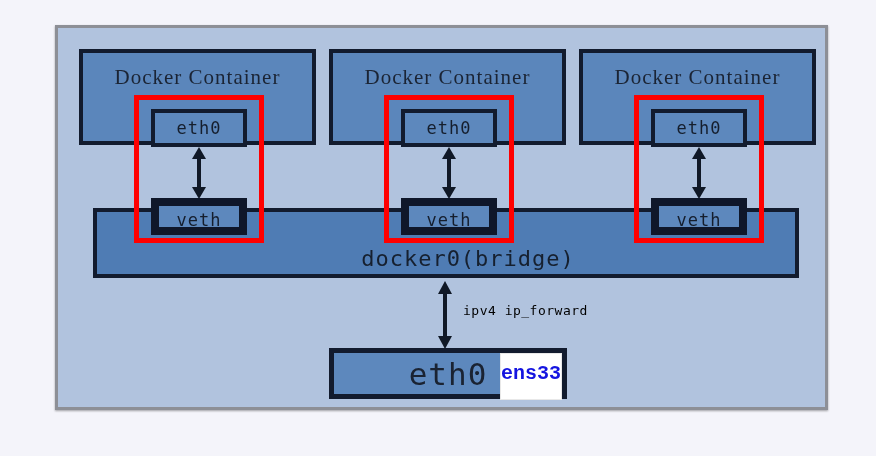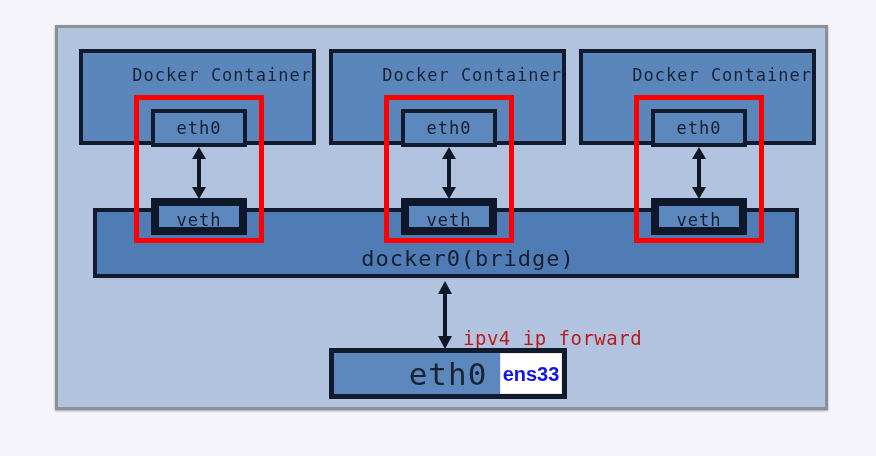--- a/index.html
+++ b/index.html
@@ -55,25 +55,26 @@
     border: 4px solid #121b2e;
     box-sizing: border-box;
     top: 46px;
     height: 96px;
   }
   .container-box .container-title {
     position: absolute;
     left: 0;
     right: 0;
     top: 12px;
-    text-align: right;
-    font-size: 17px;
+    text-align: center;
+    font-size: 21px;
     color: #1b2434;
     letter-spacing: 1px;
     white-space: nowrap;
+    font-family: Liberation Serif, serif;
   }
   #container-0 { left: 76px;  width: 237px; }
   #container-1 { left: 326px; width: 237px; }
   #container-2 { left: 576px; width: 237px; }
 
   
   .eth0-box {
     position: absolute;
     top: 106px;
     width: 96px;
@@ -164,25 +165,24 @@
     position: absolute;
     left: 432px;
     top: 278px;
     width: 20px;
     height: 68px;
   }
   .forward-label {
     position: absolute;
     left: 460px;
     top: 300px;
-    font-size: 19px;
-    color: #b91c1c;
+    font-size: 13px;
+    color: #000000;
     letter-spacing: 0.5px;
     white-space: nowrap;
-    margin-top: 24px;
   }
 
   
   .host-nic-box {
     position: absolute;
     left: 326px;
     top: 345px;
     width: 238px;
     height: 51px;
     background: #5d88bd;
@@ -199,26 +199,26 @@
     color: #1a2332;
     letter-spacing: 1px;
     line-height: 1;
     white-space: nowrap;
   }
   .ens33-badge {
     position: absolute;
     left: 166px;
     top: 0px;
     width: 62px;
-    height: 41px;
+    height: 47px;
     background: #ffffff;
     border: 1px solid #e8e8e8;
     box-sizing: border-box;
     color: #1414e0;
-    font-family: Liberation Sans, sans-serif;
+    font-family: Liberation Mono, monospace;
     font-weight: bold;
     font-size: 20px;
     line-height: 40px;
     text-align: center;
     letter-spacing: 0px;
   }
 </style>
 </head>
 <body>
 

